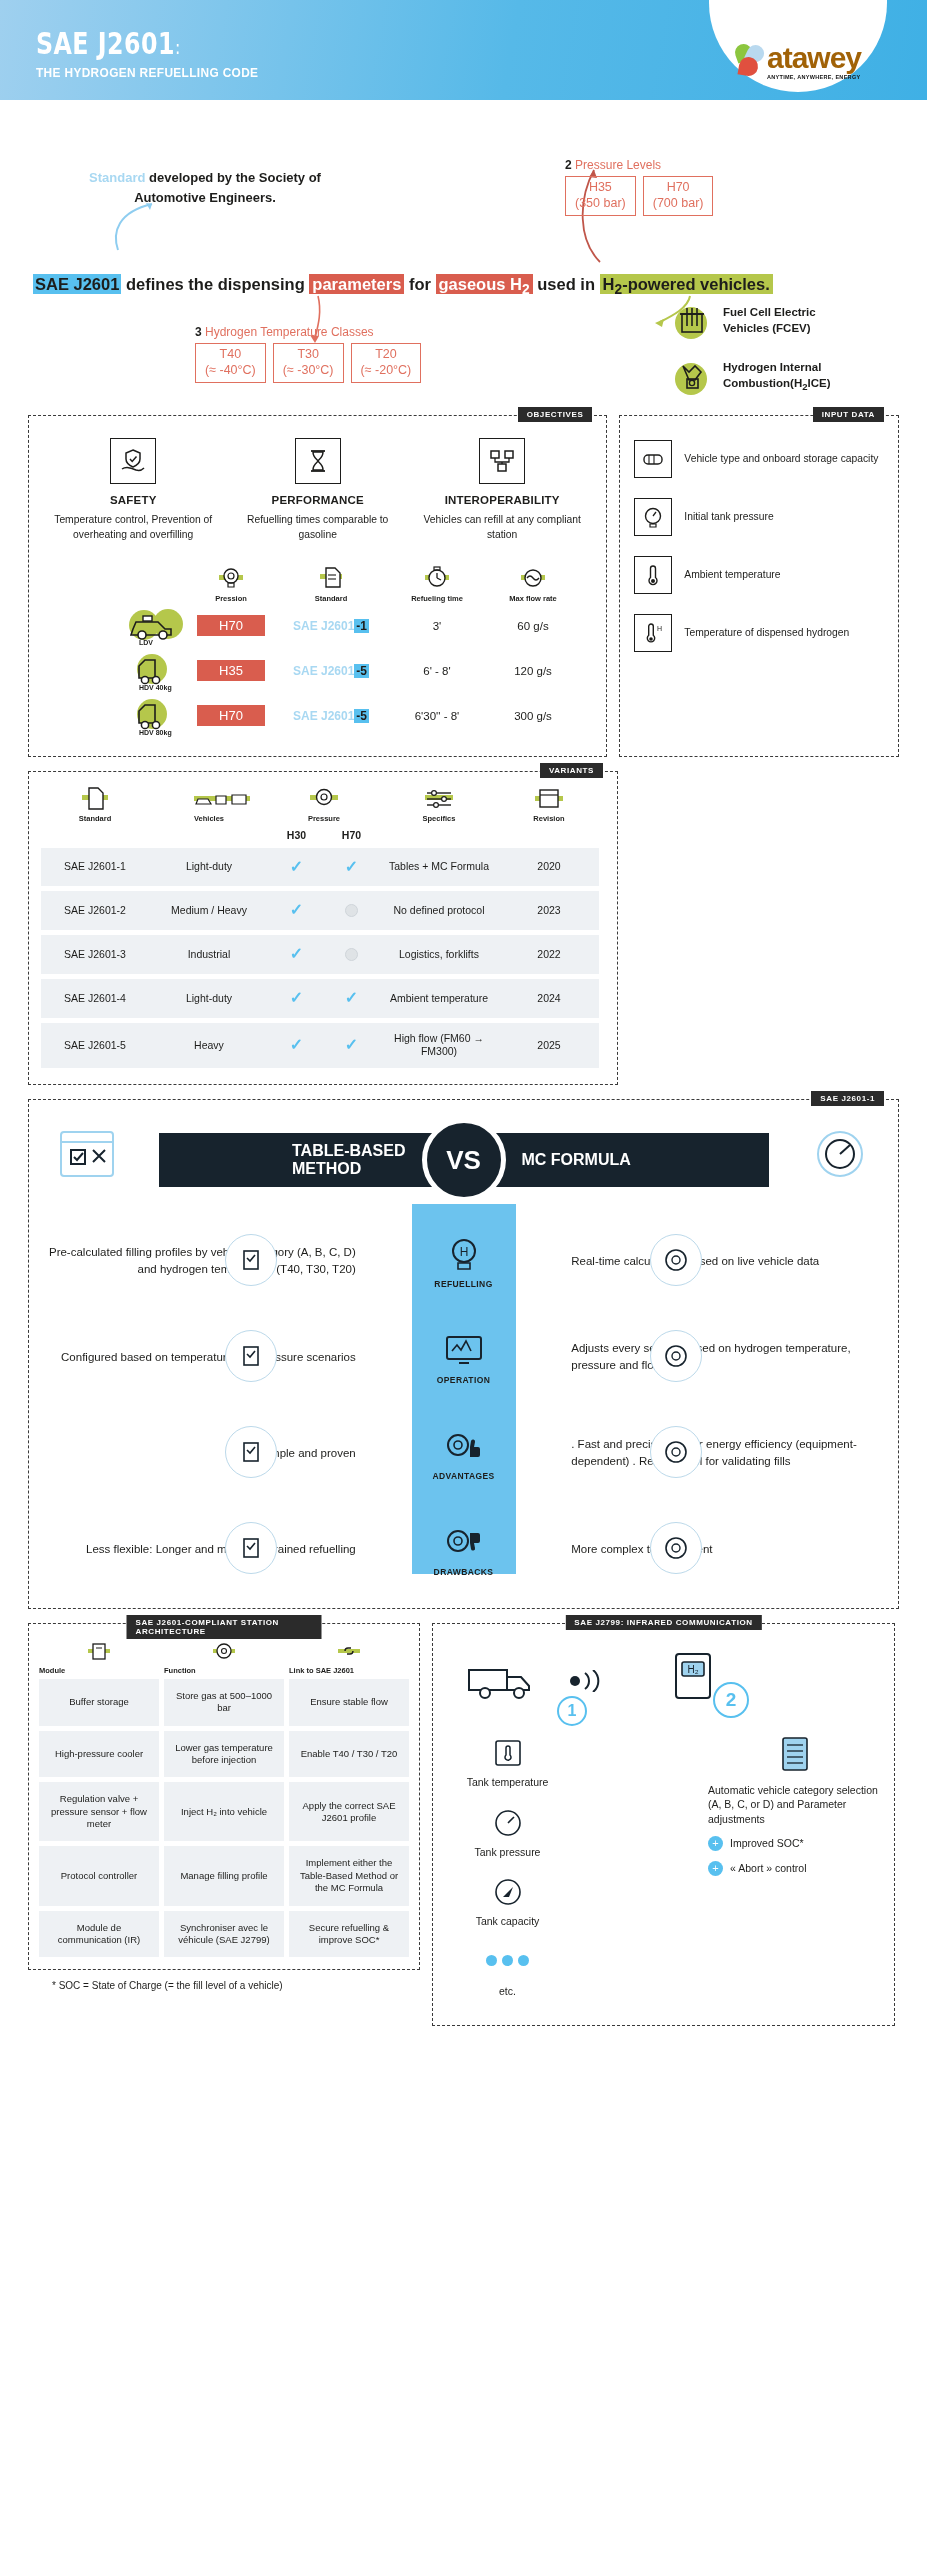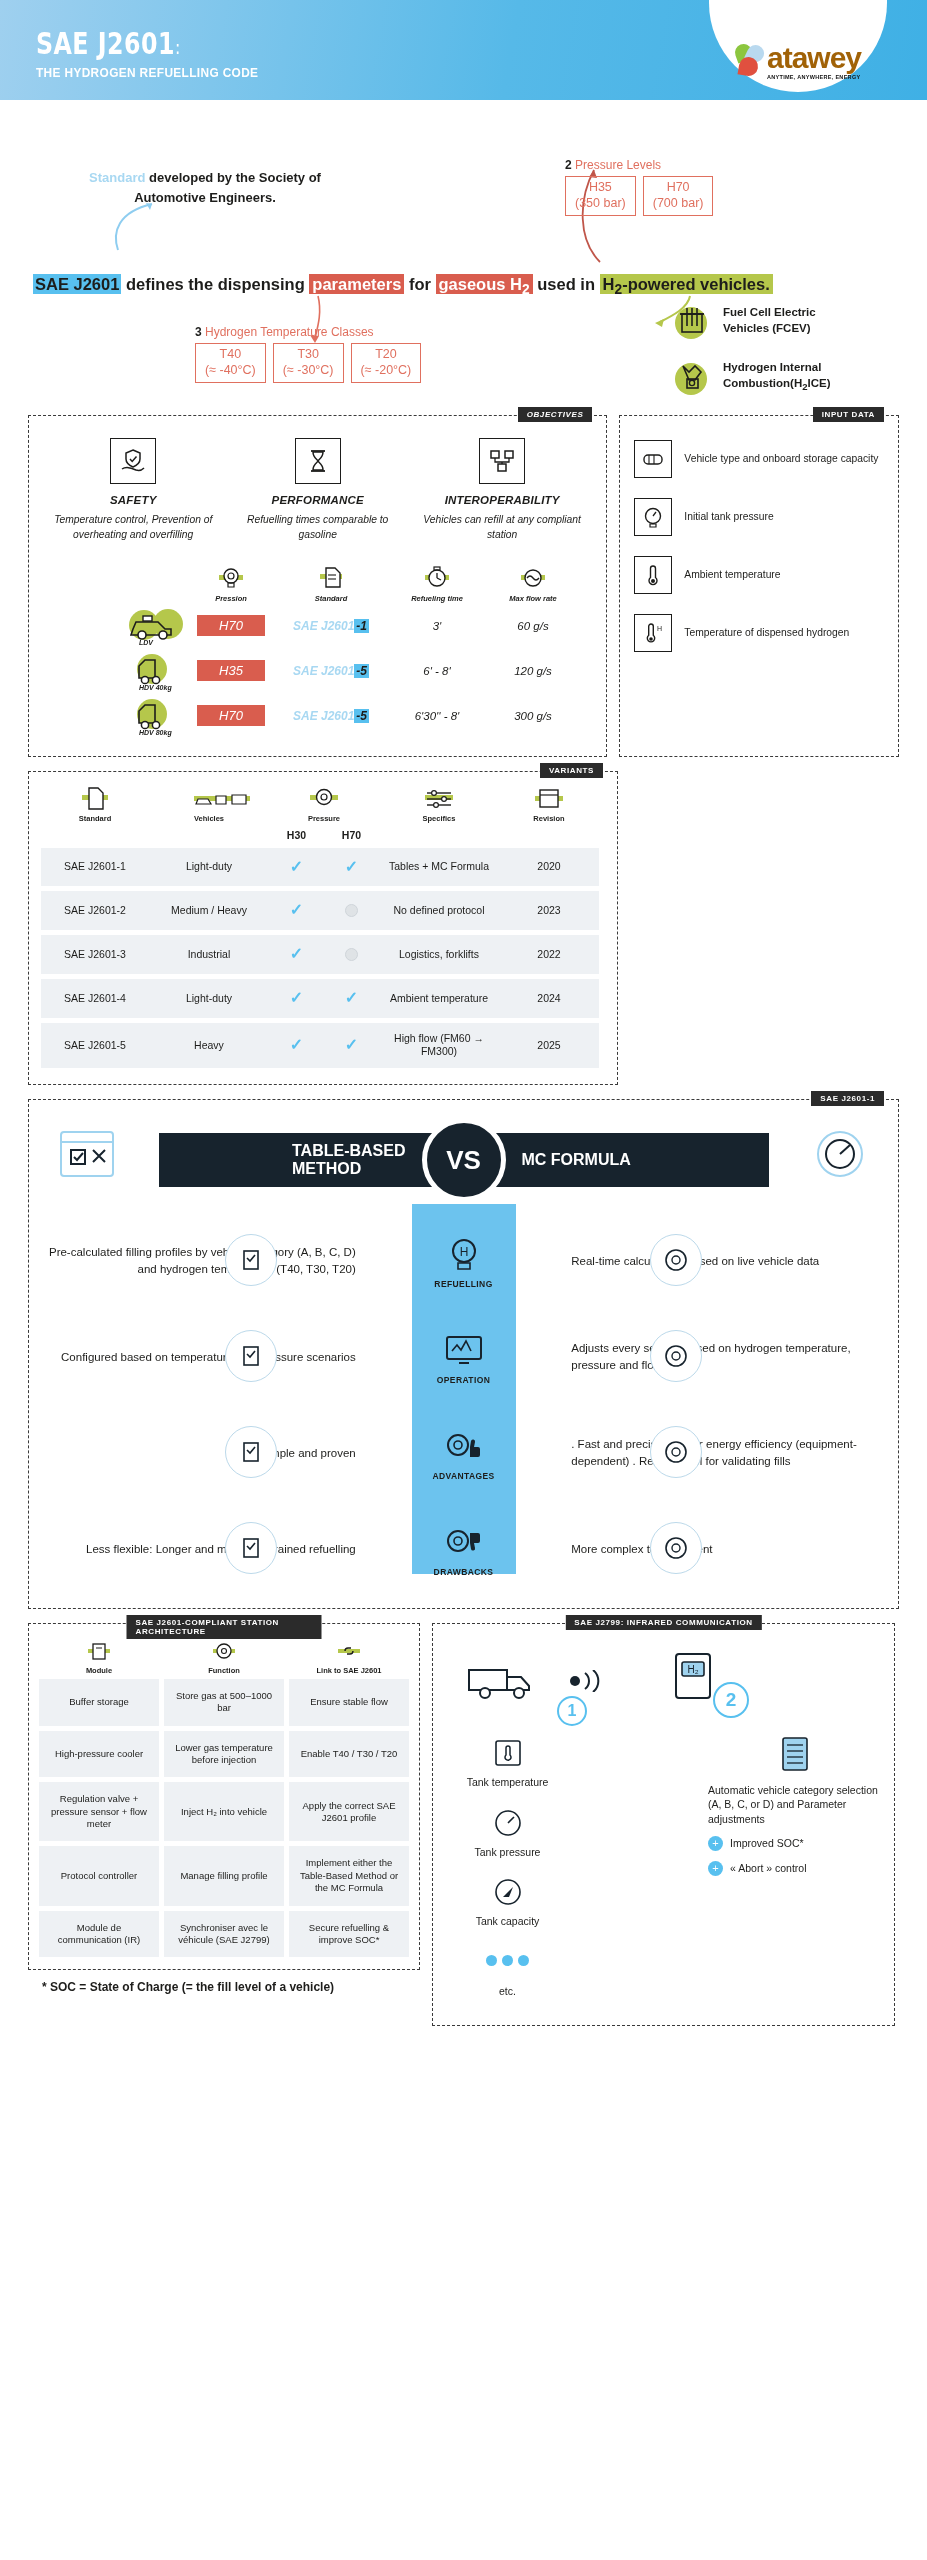--- a/index.html
+++ b/index.html
@@ -87,21 +87,21 @@
   
   .panel { border: 1.6px dashed #3a3a3a; position: relative; }
   .panel-tag {
     position: absolute; top: -9px; right: 14px; background: #2b2b2b; color: #fff;
     font-size: 8px; font-weight: 700; letter-spacing: .6px; padding: 3px 9px;
   }
   .panel-tag.left { right: auto; left: 50%; transform: translateX(-50%); }
 
   
   .row-obj { display: flex; gap: 12px; padding: 0 28px; }
-  .obj-panel { width: 640px; padding: 22px 12px 14px; font-style: italic; }
+  .obj-panel { width: 640px; padding: 22px 12px 14px; }
   .obj-cols { display: flex; }
   .obj-col { flex: 1; text-align: center; padding: 0 6px; }
   .obj-ico {
     width: 46px; height: 46px; border: 1.6px solid #1d1d1b; margin: 0 auto 10px;
     display: flex; align-items: center; justify-content: center;
   }
   .obj-name { font-size: 11.5px; font-weight: 800; letter-spacing: .2px; margin-bottom: 7px; }
   .obj-desc { font-size: 10.3px; line-height: 1.42; }
 
   .vtable { margin-top: 24px; padding: 0 10px; }
@@ -176,25 +176,25 @@
   .bubble { width: 52px; height: 52px; border-radius: 50%; background: #fff; border: 1.6px solid #bcd9ea; display: flex; align-items: center; justify-content: center; flex: none; }
 
   
   .row-bot { display: flex; gap: 12px; padding: 14px 28px 0; }
   .arch-panel { width: 392px; padding: 16px 10px 12px; }
   .ar { display: flex; }
   .ar + .ar { margin-top: 5px; }
   .ac { width: 124px; background: #eef1f4; font-size: 9.5px; line-height: 1.3; text-align: center; padding: 11px 5px; display: flex; align-items: center; justify-content: center; }
   .ac + .ac { margin-left: 5px; }
   .ar-head { display: flex; margin-bottom: 4px; }
-  .ah { width: 124px; text-align: center; }
+  .ah { width: 124px; }
   .ah + .ah { margin-left: 5px; }
   .ah-lbl { font-size: 7.5px; font-weight: 700; }
   .ah-ico { width: 28px; height: 24px; margin: 0 auto 2px; }
-  .foot-note { font-size: 12px; font-weight: 700; margin: 10px 0 0 14px; }
+  .foot-note { font-size: 10px; font-weight: 400; margin: 10px 0 0 24px; }
 
   .ir-panel { width: 463px; padding: 18px 12px 12px; position: relative; }
   .ir-top { position: relative; height: 92px; }
   .ir-num { width: 30px; height: 30px; border-radius: 50%; border: 2px solid #58c0ef; color: #58c0ef; font-size: 16px; font-weight: 700; display: flex; align-items: center; justify-content: center; }
   .ir-grid { display: flex; }
   .ir-left { width: 250px; display: flex; flex-wrap: wrap; }
   .ir-cellb { width: 125px; text-align: center; font-size: 10.5px; line-height: 1.3; margin-bottom: 14px; }
   .ir-cellb .ico { width: 40px; height: 38px; margin: 0 auto 4px; display: flex; align-items: center; justify-content: center; }
   .ir-right { width: 195px; font-size: 10.5px; line-height: 1.35; margin-left: 40px; }
   .ir-bullet { display: flex; align-items: center; gap: 7px; font-size: 10.5px; margin-top: 10px; }

